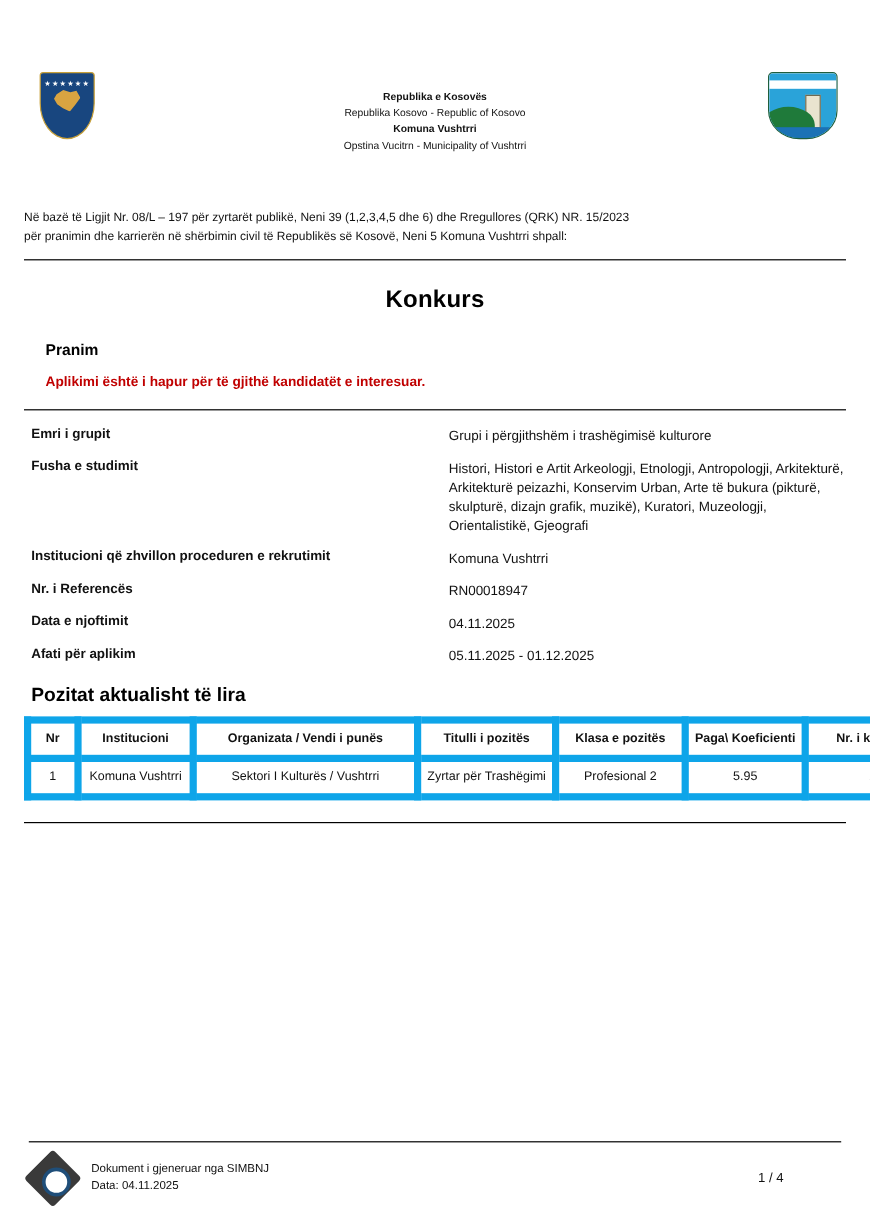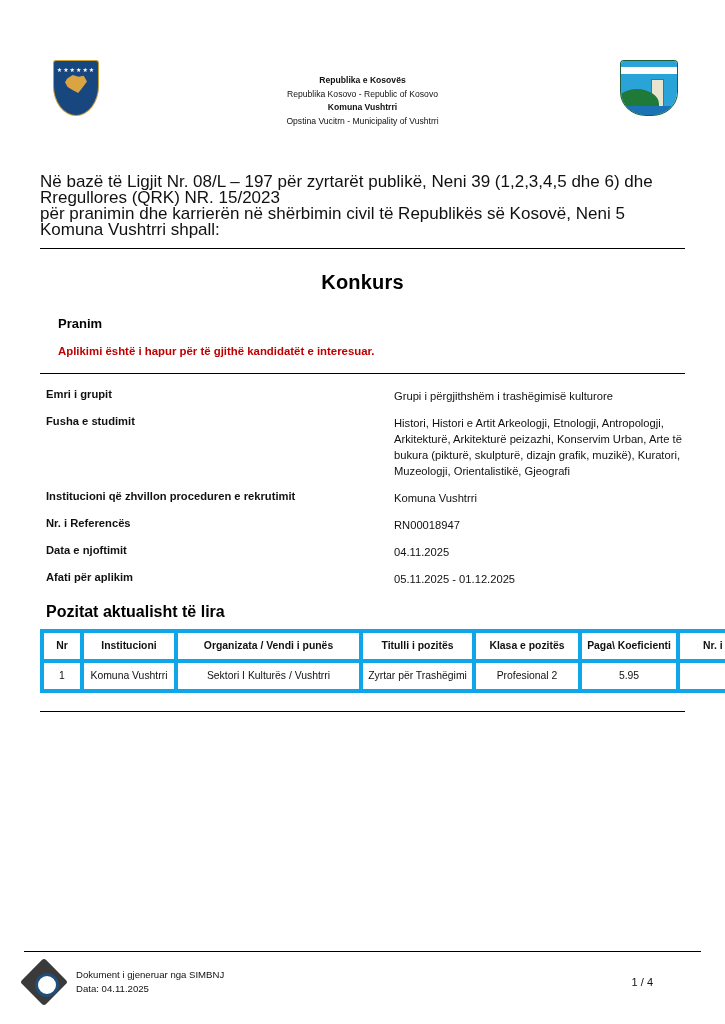--- a/index.html
+++ b/index.html
@@ -13,21 +13,21 @@
     font-family: "Liberation Sans", sans-serif;
     color: #000000;
     position: relative;
     overflow: hidden;
   }
   .page {
     position: relative;
     width: 725px;
     height: 1024px;
     box-sizing: border-box;
-    padding: 0 40px;
+    padding: 0 20px;
   }
 
   
   .header {
     display: flex;
     align-items: flex-start;
     justify-content: space-between;
     padding-top: 60px;
   }
   .crest-left, .crest-right {
@@ -100,21 +100,21 @@
     position: absolute; right: 13px; top: 18px; width: 11px; height: 26px;
     background: #e9e4cf; border: 1px solid #6d6a52;
   }
   .muni .water {
     position: absolute; left: 0; right: 0; bottom: 0; height: 9px; background: #1b72b5;
   }
 
   
   .intro {
     margin-top: 46px;
-    font-size: 17px;
+    font-size: 10px;
     line-height: 16px;
     color: #111;
   }
   .rule {
     border: none;
     border-top: 1.2px solid #000;
     margin: 10px 0 0 0;
   }
 
   .title {
@@ -169,21 +169,21 @@
     margin: 16px 0 8px 6px;
   }
 
   
   table.positions {
     width: 100%;
     border-collapse: collapse;
     table-layout: fixed;
   }
   table.positions th, table.positions td {
-    border: 4px solid #0ea5e9;
+    border: 6px solid #0ea5e9;
     font-size: 10.4px;
     text-align: center;
     vertical-align: middle;
     padding: 6px 3px;
     line-height: 14px;
     color: #111;
   }
   table.positions th { font-weight: bold; }
   .col-nr { width: 30px; }
   .col-inst { width: 84px; }

